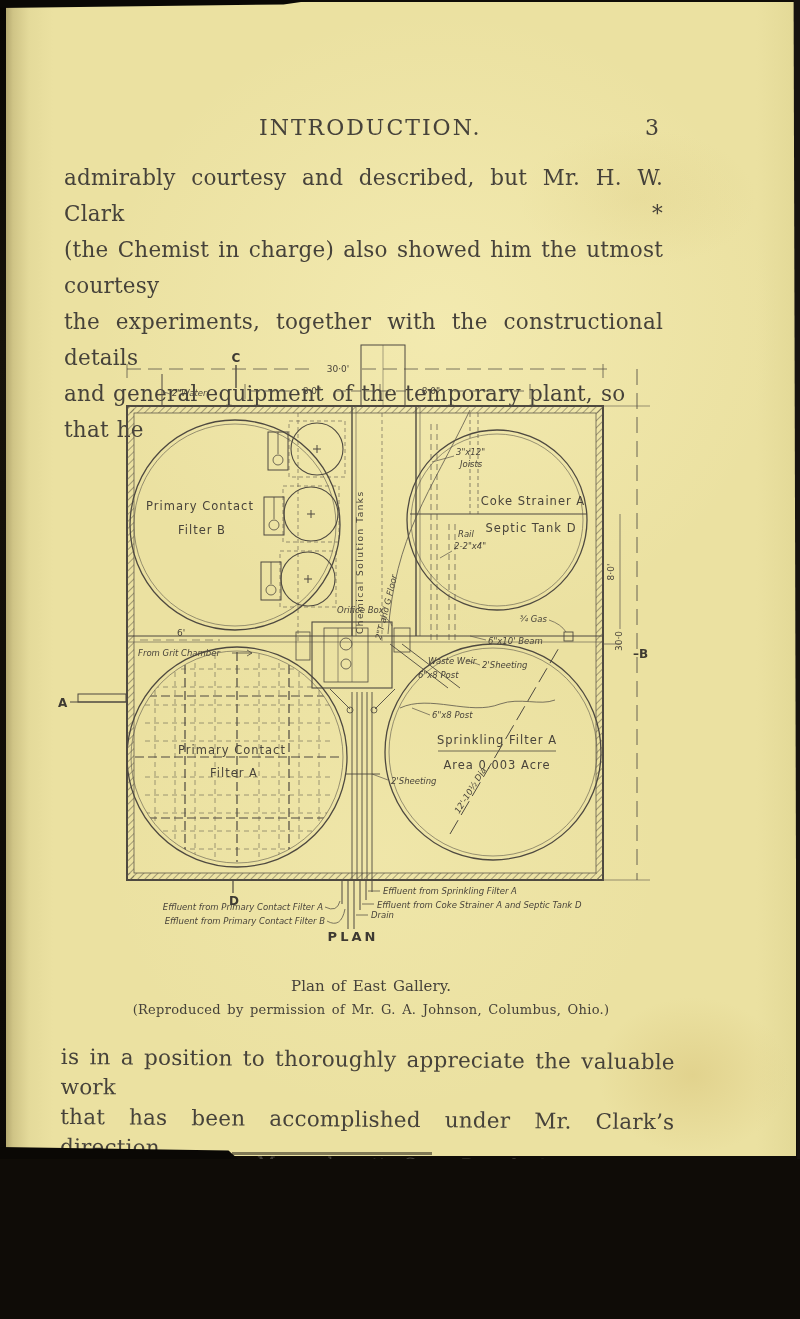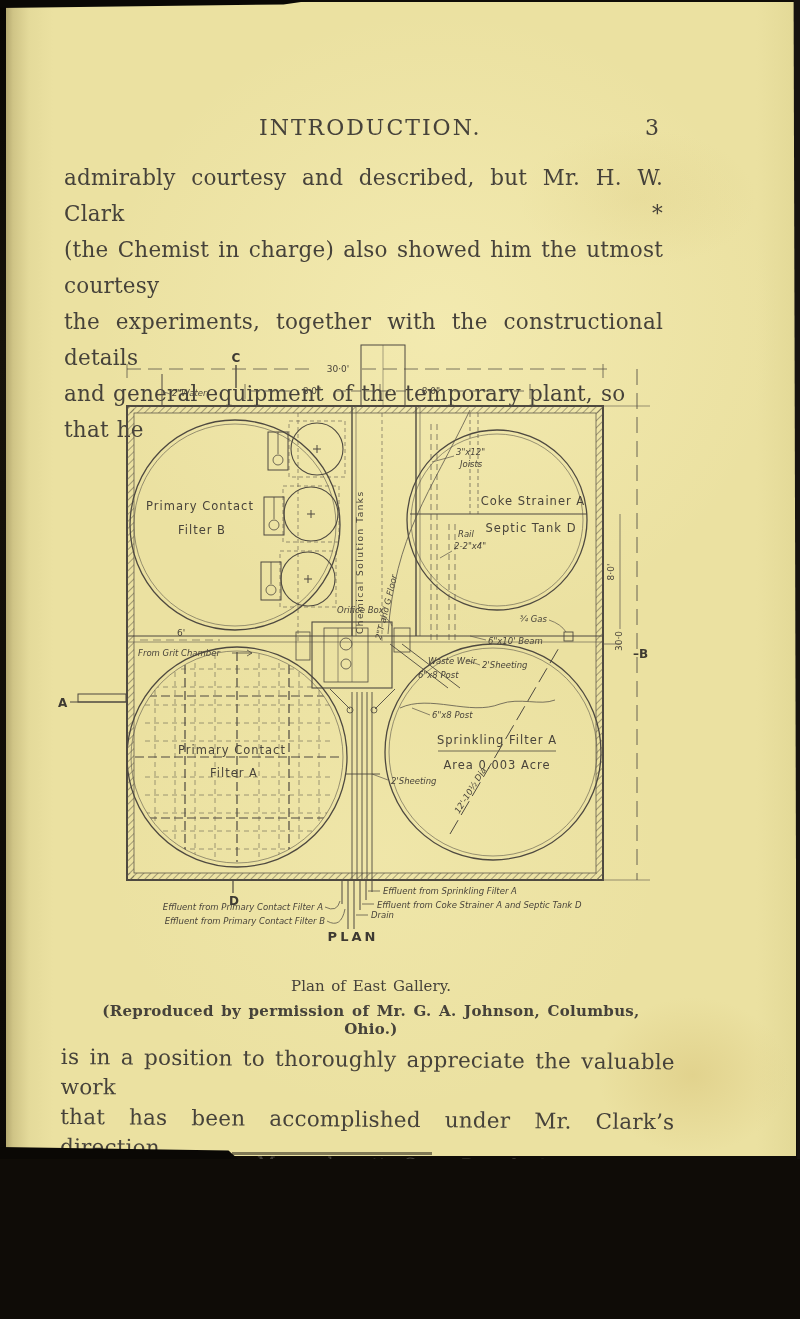--- a/index.html
+++ b/index.html
@@ -27,21 +27,21 @@
   .hdr-title{position:absolute;left:259px;top:115px;font-size:22px;letter-spacing:2px;}
   .hdr-page{position:absolute;left:645px;top:115px;font-size:22px;}
   .para{position:absolute;font-size:21.5px;letter-spacing:.2px;word-spacing:1px;}
   .para1{left:64px;top:160px;width:599px;line-height:36px;}
   .para2{left:61px;top:1042px;width:614px;line-height:30px;
          transform:rotate(.5deg);transform-origin:left top;}
   .jline{text-align:justify;text-align-last:justify;}
   .cap{position:absolute;left:75px;width:592px;text-align:center;}
   .cap1{top:950px;font-size:18.5px;word-spacing:3px;}
   .cap2{top:977px;font-size:15px;word-spacing:2px;}
-  .cap3{top:1002px;font-size:15px;font-weight:bold;word-spacing:2px;letter-spacing:.3px;}
+  .cap3{top:1002px;font-size:13px;font-weight:normal;word-spacing:2px;letter-spacing:.3px;}
   .footnote{position:absolute;left:90px;top:1151px;font-size:18.5px;word-spacing:2px;
          transform:rotate(.6deg);transform-origin:left top;}
   .sig{position:absolute;left:566px;top:1202px;font-size:21px;letter-spacing:3px;}
   .figure-svg{position:absolute;left:50px;top:344px;}
   
   .ln{stroke:#4e4940;fill:none;}
   .lt{stroke:#5a554a;fill:none;}
   text{fill:#49443b;}
   .t-label{font-family:"DejaVu Sans",sans-serif;font-size:11.5px;letter-spacing:1px;}
   .t-hand{font-family:"DejaVu Sans",sans-serif;font-size:8.5px;font-style:italic;}

